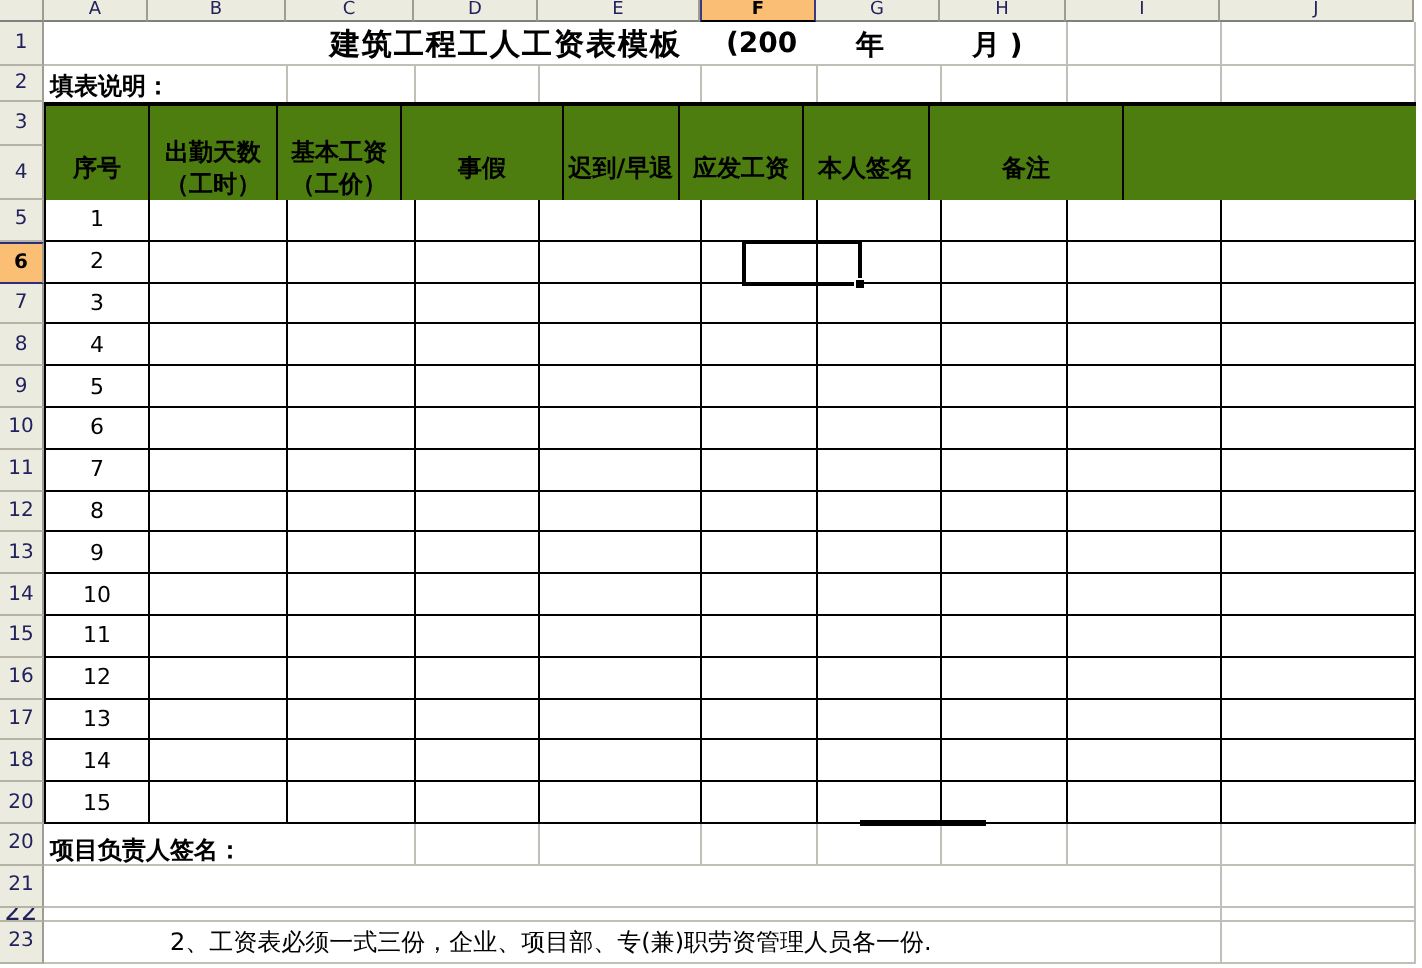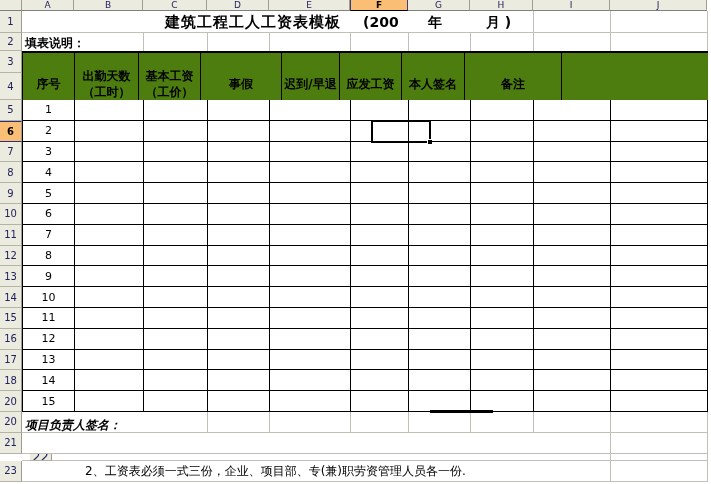--- a/index.html
+++ b/index.html
@@ -23,21 +23,21 @@
   .hb { height:20.8px; }
 
   
   .vline { position:absolute; width:1px; background:#C0C0B8; z-index:1; }
   .hline { position:absolute; height:1px; background:#C0C0B8; z-index:1; }
 
   
   .title-main { position:absolute; left:165px; top:13px; font-size:15px; font-weight:bold; letter-spacing:1px; z-index:2; white-space:nowrap; }
   .yr { position:absolute; top:14px; font-size:14px; font-weight:bold; z-index:2; white-space:nowrap; }
   .unit-label { position:absolute; left:25px; top:35px; font-size:12px; font-weight:bold; z-index:2; white-space:nowrap; }
-  .signer-label { position:absolute; left:25px; top:417px; font-size:12px; font-weight:bold; z-index:2; white-space:nowrap;font-style:italic; }
+  .signer-label { position:absolute; left:25px; top:417px; font-size:12px; font-weight:bold; z-index:2; white-space:nowrap; }
   .note1 { position:absolute; left:26px; top:439px; font-size:12px; z-index:2; white-space:nowrap; }
   .note2 { position:absolute; left:85px; top:463px; font-size:12px; z-index:2; white-space:nowrap; }
 
   
   .thead { position:absolute; left:22px; top:51px; width:686px; height:67px; display:flex;
            border-top:2px solid #000; border-bottom:2px solid #000; border-left:1px solid #000;
            background:#4d7c0f; z-index:3; overflow:hidden; }
   .th { border-right:1px solid #000; display:flex; align-items:center; justify-content:center; text-align:center;
         font-weight:bold; font-size:12px; line-height:1.3; white-space:pre-line; flex-shrink:0; }
   .tbody { position:absolute; left:22px; top:100px; width:686px; border-left:1px solid #000;
@@ -115,21 +115,21 @@
     <div class="rhcell hb">12</div>
     <div class="rhcell hb">13</div>
     <div class="rhcell hb">14</div>
     <div class="rhcell hb">15</div>
     <div class="rhcell hb">16</div>
     <div class="rhcell hb">17</div>
     <div class="rhcell hb">18</div>
     <div class="rhcell hb">20</div>
     <div class="rhcell" style="height:21px">20</div>
     <div class="rhcell" style="height:21px">21</div>
-    <div class="rhcell" style="height:7px; font-size:13px;margin-left:30px;">22</div>
+    <div class="rhcell" style="height:7px; font-size:13px;">22</div>
     <div class="rhcell" style="height:21px">23</div>
   </div>
 
   <div class="title-main">建筑工程工人工资表模板</div>
   <div class="yr" style="left:363px">(200</div>
   <div class="yr" style="left:428px">年</div>
   <div class="yr" style="left:486px">月 )</div>
 
   <div class="unit-label">填表说明：</div>
 

